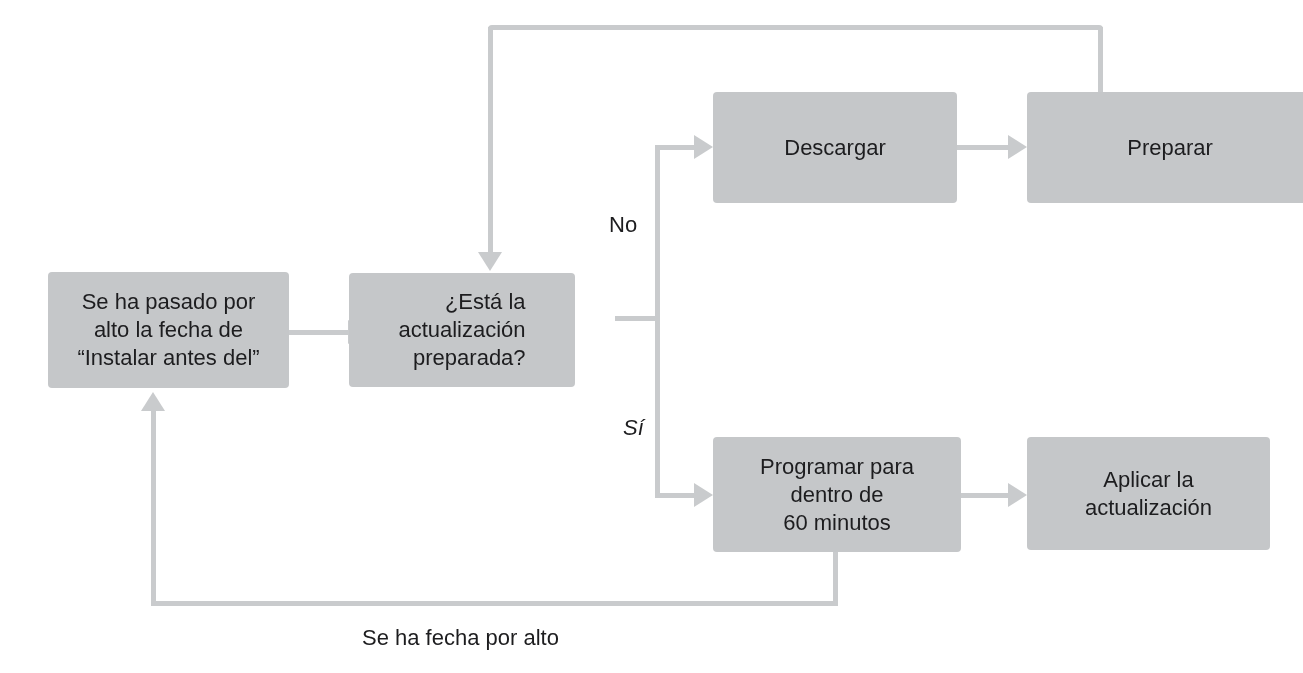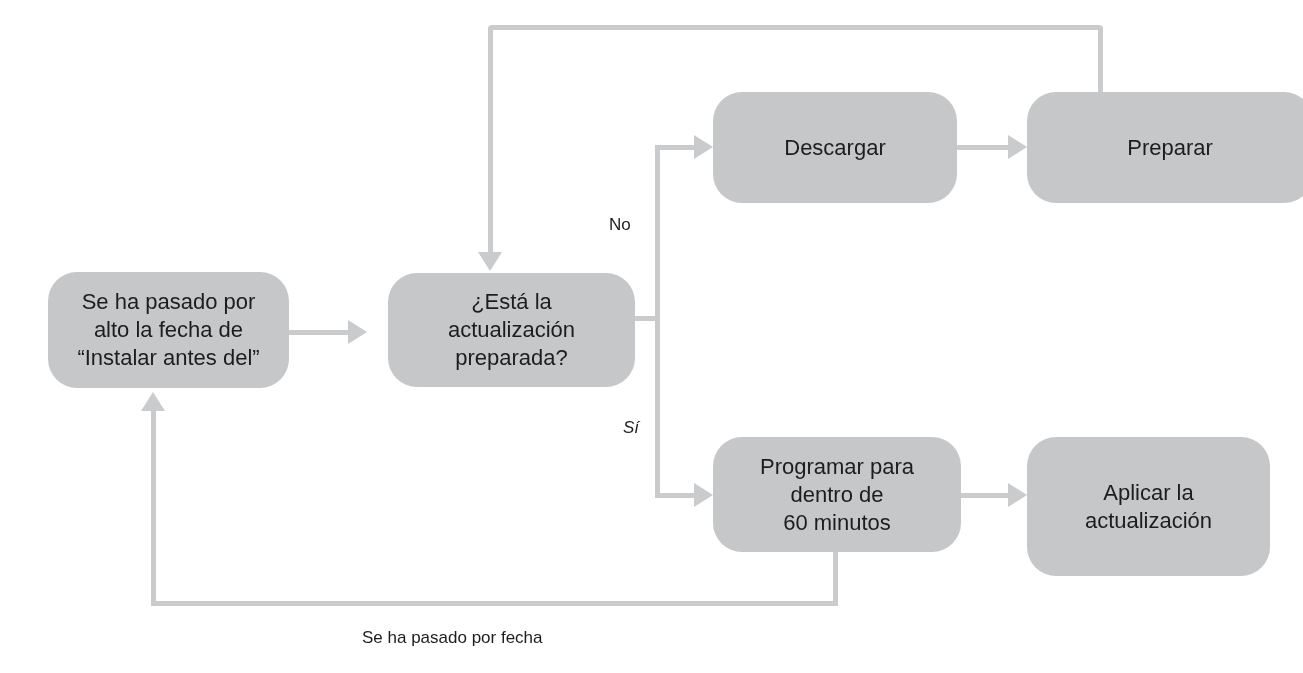--- a/index.html
+++ b/index.html
@@ -17,21 +17,21 @@
   .canvas {
     position: relative;
     width: 1303px;
     height: 673px;
     background: var(--background);
     overflow: hidden;
   }
   .node {
     position: absolute;
     background: var(--node-fill);
-    border-radius: 29px;
+    border-radius: 4px;
     display: flex;
     align-items: center;
     justify-content: center;
     text-align: center;
     color: var(--text);
     font-size: 22px;
     line-height: 28px;
     white-space: pre-line;
   }
   .edge {
@@ -56,21 +56,21 @@
     border-top: 19px solid var(--line);
   }
   .arrow.up {
     border-left: 12px solid transparent;
     border-right: 12px solid transparent;
     border-bottom: 19px solid var(--line);
   }
   .edge-label {
     position: absolute;
     color: var(--text);
-    font-size: 17px;
+    font-size: 22px;
     line-height: 26px;
     white-space: nowrap;
   }
 </style>
 </head>
 <body>
 
 <div class="canvas">
 
   <div class="edge" style="left:273px; top:330px; width:78px; height:5px;"></div>
@@ -99,34 +99,34 @@
 
   <div class="edge" style="left:833px; top:552px; width:5px; height:54px;"></div>
   <div class="edge" style="left:151px; top:601px; width:687px; height:5px;"></div>
   <div class="edge" style="left:151px; top:410px; width:5px; height:196px;"></div>
   <div class="arrow up" style="left:141px; top:392px;"></div>
 
   <div class="node" style="left:32px; top:272px; width:241px; height:116px;margin-left:16px;">Se ha pasado por
 alto la fecha de
 “Instalar antes del”</div>
 
-  <div class="node" style="left:388px; top:273px; width:247px; height:114px;">¿Está la
+  <div class="node" style="left:349px; top:273px; width:226px; height:114px;text-align:right;">¿Está la
 actualización
 preparada?</div>
 
   <div class="node" style="left:713px; top:92px; width:244px; height:111px;">Descargar</div>
 
   <div class="node" style="left:1027px; top:92px; width:286px; height:111px;">Preparar</div>
 
   <div class="node" style="left:713px; top:437px; width:248px; height:115px;">Programar para
 dentro de
 60 minutos</div>
 
-  <div class="node" style="left:1027px; top:437px; width:243px; height:139px;">Aplicar la
+  <div class="node" style="left:1027px; top:437px; width:243px; height:113px;">Aplicar la
 actualización</div>
 
   <div class="edge-label" style="left:609px; top:212px;">No</div>
 
   <div class="edge-label" style="left:623px; top:415px;font-style:italic;">Sí</div>
 
-  <div class="edge-label" style="left:362px; top:625px;">Se ha pasado por fecha</div>
+  <div class="edge-label" style="left:362px; top:625px;">Se ha fecha por alto</div>
 
 </div>
 
 </body></html>

